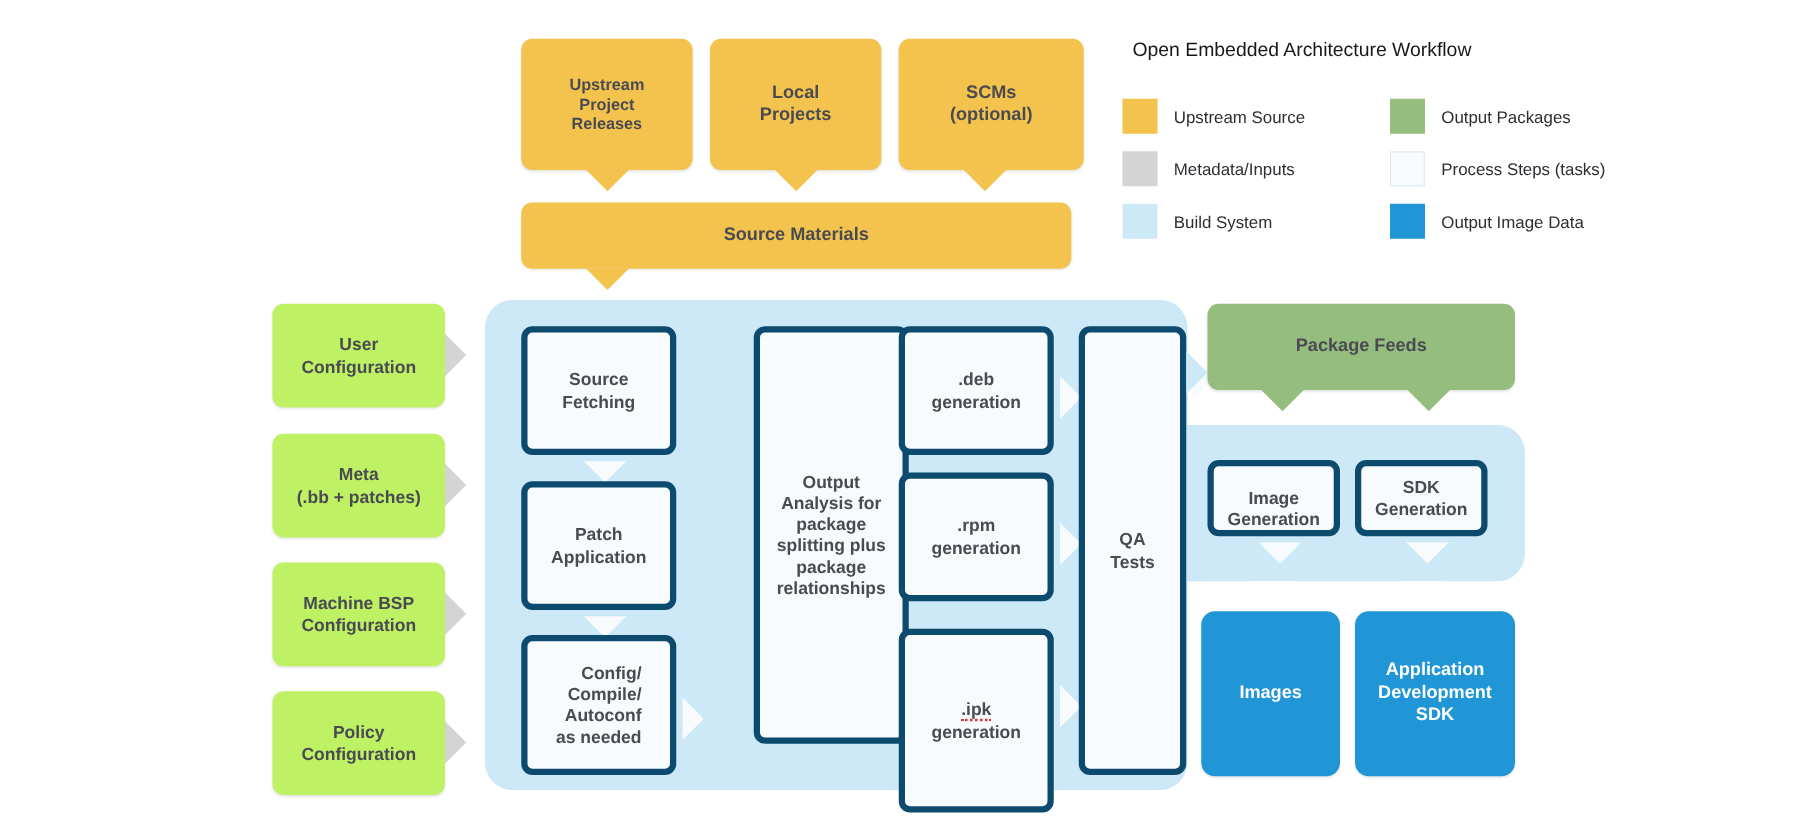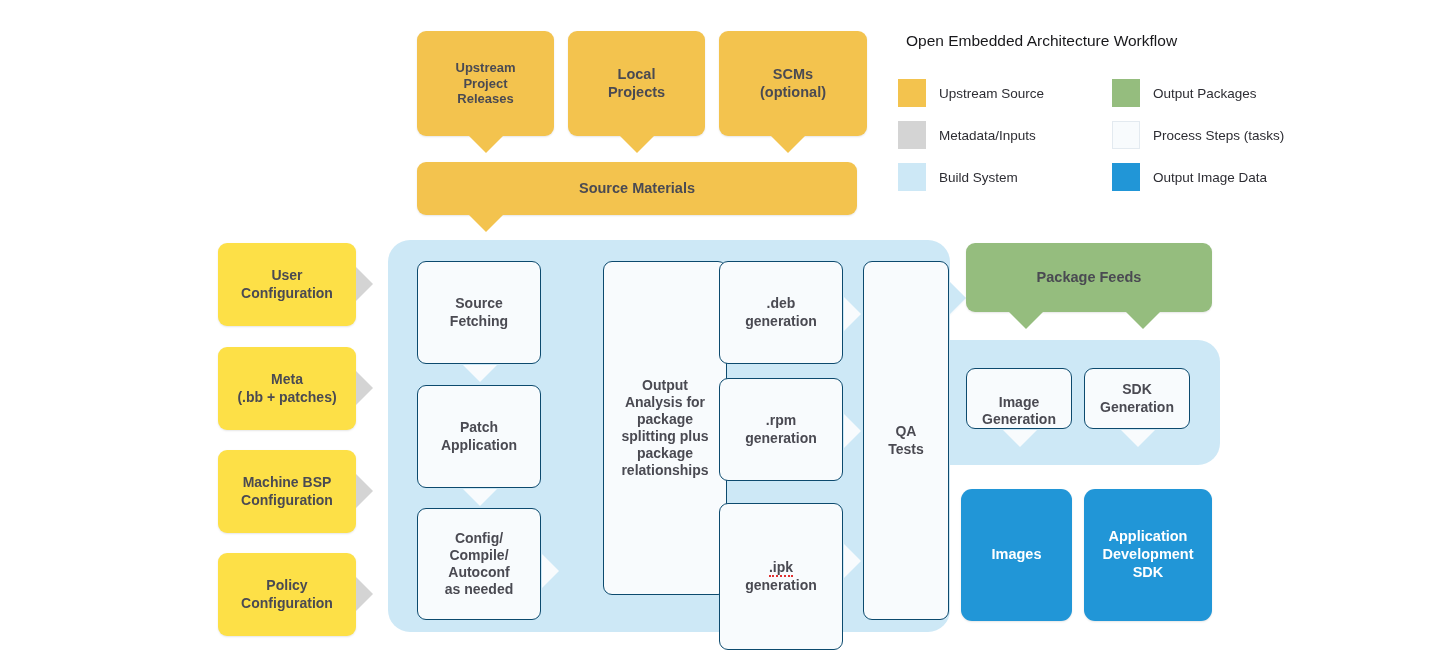--- a/index.html
+++ b/index.html
@@ -7,25 +7,25 @@
        font-family:"Liberation Sans","DejaVu Sans",sans-serif;
        color:#4a4a52;}
   #stage{position:relative;width:1440px;height:669px;}
 
   .node{position:absolute;box-sizing:border-box;display:flex;
         align-items:center;justify-content:center;text-align:center;
         border-radius:9px;line-height:1.22;}
 
   
   .c-upstream{background:#f3c34e;color:#4a4a52;font-weight:bold;}
-  .c-meta{background:#fde047;color:#4a4a52;font-weight:bold;align-items:center;}
+  .c-meta{background:#bef264;color:#4a4a52;font-weight:bold;align-items:center;}
   .c-build{background:#cde8f6;}
   .c-pkg{background:#95bd7e;color:#4a4a52;font-weight:bold;}
   .c-task{background:#f8fbfd;color:#4a4a52;font-weight:bold;
-          border:1px solid #0c4a6e;}
+          border:5px solid #0c4a6e;}
   .c-image{background:#2196d7;color:#ffffff;font-weight:bold;}
 
   
   .shadow{box-shadow:0 1px 2px rgba(0,0,0,.10);}
 
   
   .tab{position:absolute;width:0;height:0;}
   .tab-down{border-left:17px solid transparent;
             border-right:17px solid transparent;}
   .tab-right{border-top:17px solid transparent;
@@ -120,21 +120,21 @@
     <i class="tab tab-down t-task-d" style="left:45px;top:103px;"></i>
   </div>
 
   <div class="node c-task" style="left:417px;top:385px;width:124px;height:103px;font-size:14px;">
     <span style="white-space:pre-line;">Patch
 Application</span>
     <i class="tab tab-down t-task-d" style="left:45px;top:103px;"></i>
   </div>
 
   <div class="node c-task" style="left:417px;top:508px;width:124px;height:112px;font-size:14px;">
-    <span style="white-space:pre-line;">Config/
+    <span style="white-space:pre-line;text-align:right;">Config/
 Compile/
 Autoconf
 as needed</span>
     <i class="tab tab-right t-task-r" style="left:124px;top:45px;"></i>
   </div>
 
   <div class="node c-task" style="left:579px;top:261px;width:124px;height:334px;font-size:14px;margin-left:24px;">
     <span style="white-space:pre-line;">Output
 Analysis for
 package

